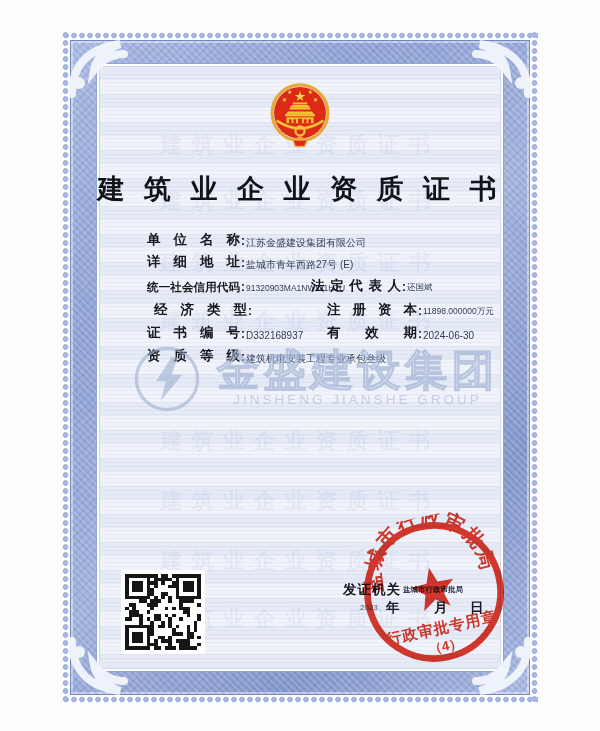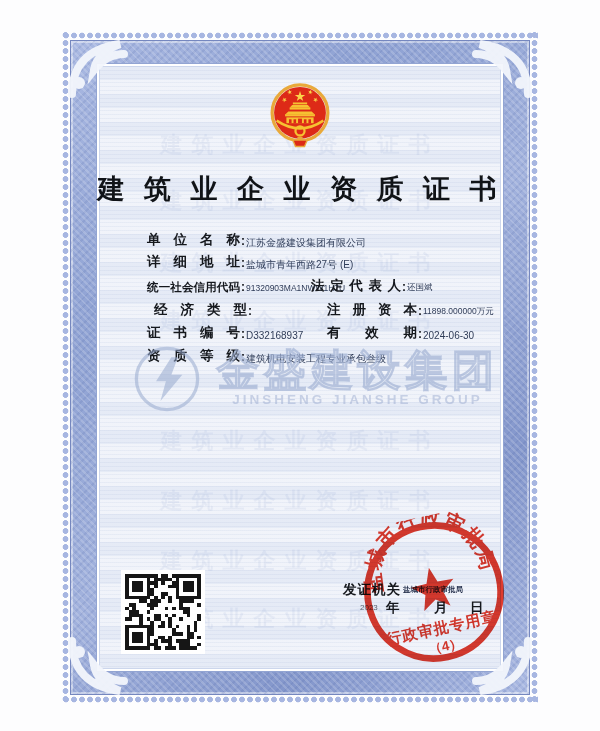--- a/index.html
+++ b/index.html
@@ -47,21 +47,21 @@
   .fcolon{font-weight:bold;font-size:12px;padding:2px 1px 0 1px;}
   .fvalue{font-size:10px;color:#2f3c58;padding-top:4px;line-height:1.3;}
   .fvalue.wrap{width:88px;}
   .fvalue.code{font-size:8.5px;letter-spacing:0;}
 
   
   .wm{position:absolute;left:128px;top:340px;right:95px;height:75px;pointer-events:none;color:rgba(152,169,206,.55);}
   .wm-logo{position:absolute;left:4px;top:4px;width:70px;height:70px;}
   .wm-name{position:absolute;left:82px;top:2px;right:0;text-align:center;font-size:43px;font-weight:bold;letter-spacing:4px;
            color:rgba(205,214,233,.28);-webkit-text-stroke:1px rgba(150,168,205,.55);white-space:nowrap;}
-  .wm-en{position:absolute;left:82px;top:52px;right:0;text-align:center;font-size:13.5px;font-weight:bold;letter-spacing:3px;
+  .wm-en{position:absolute;left:82px;top:52px;right:0;text-align:center;font-size:13.5px;font-weight:normal;letter-spacing:3px;
          color:rgba(156,172,207,.5);white-space:nowrap;}
 
   
   .qr{position:absolute;left:121px;top:570px;width:84px;height:84px;background:#fff;padding:4px;box-sizing:border-box;}
   .qr-grid{display:grid;grid-template-columns:repeat(21,1fr);grid-template-rows:repeat(21,1fr);width:76px;height:76px;}
   .qm{background:#161616;}
   .issuer-label{position:absolute;left:343px;top:581px;font-size:13.5px;font-weight:bold;letter-spacing:1px;}
   .issuer-value{position:absolute;left:403px;top:585px;font-size:7.5px;font-weight:bold;color:#27324e;letter-spacing:0;}
   .d-pre{position:absolute;left:360px;top:603px;font-size:8px;color:#5a616e;}
   .d-y{position:absolute;left:386px;top:599px;font-size:13.5px;font-weight:bold;}

